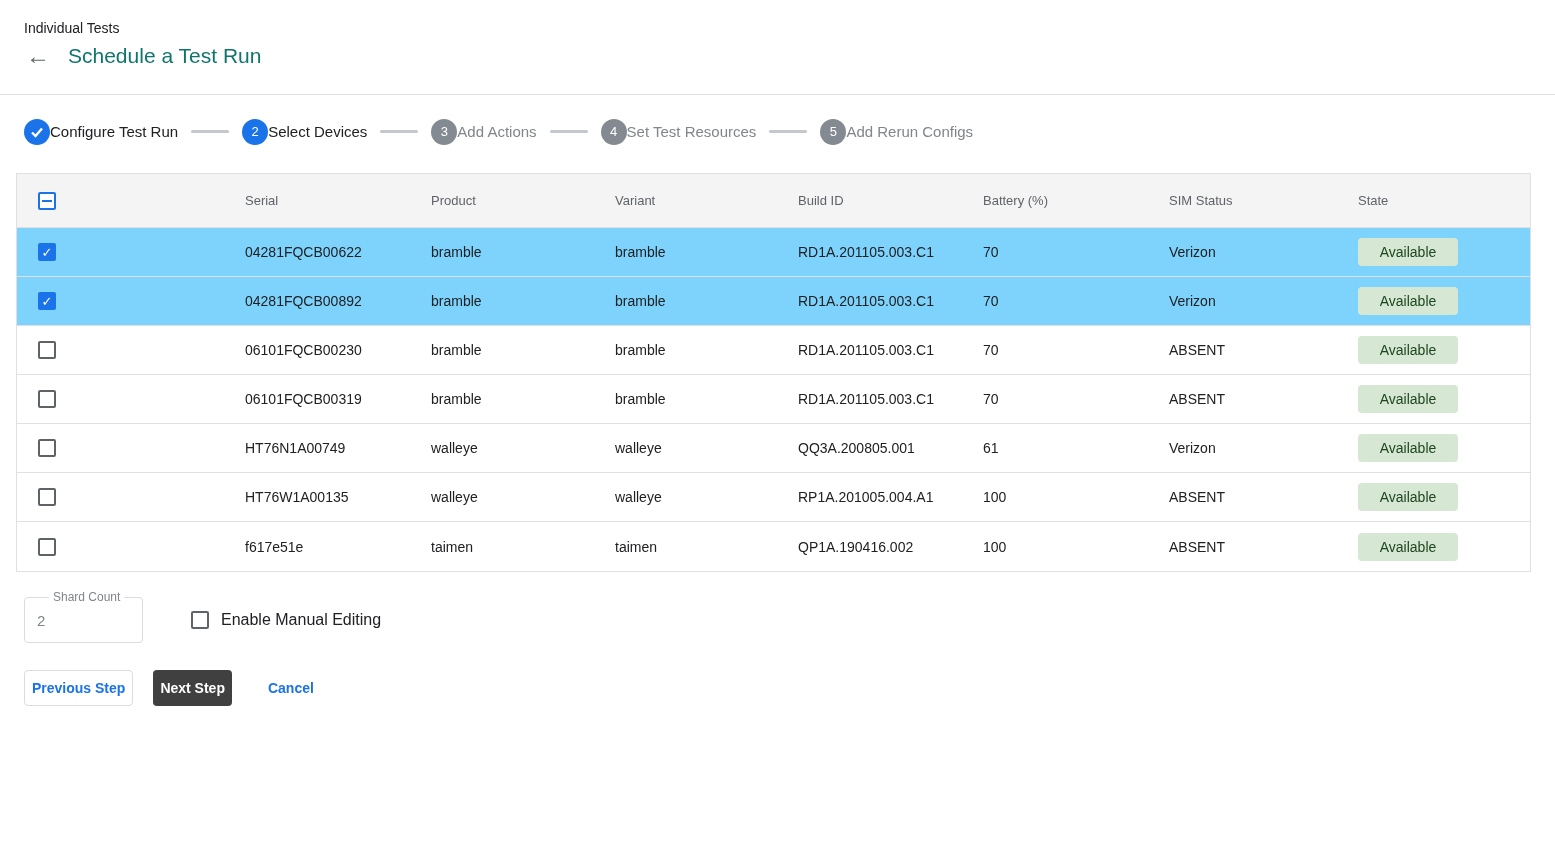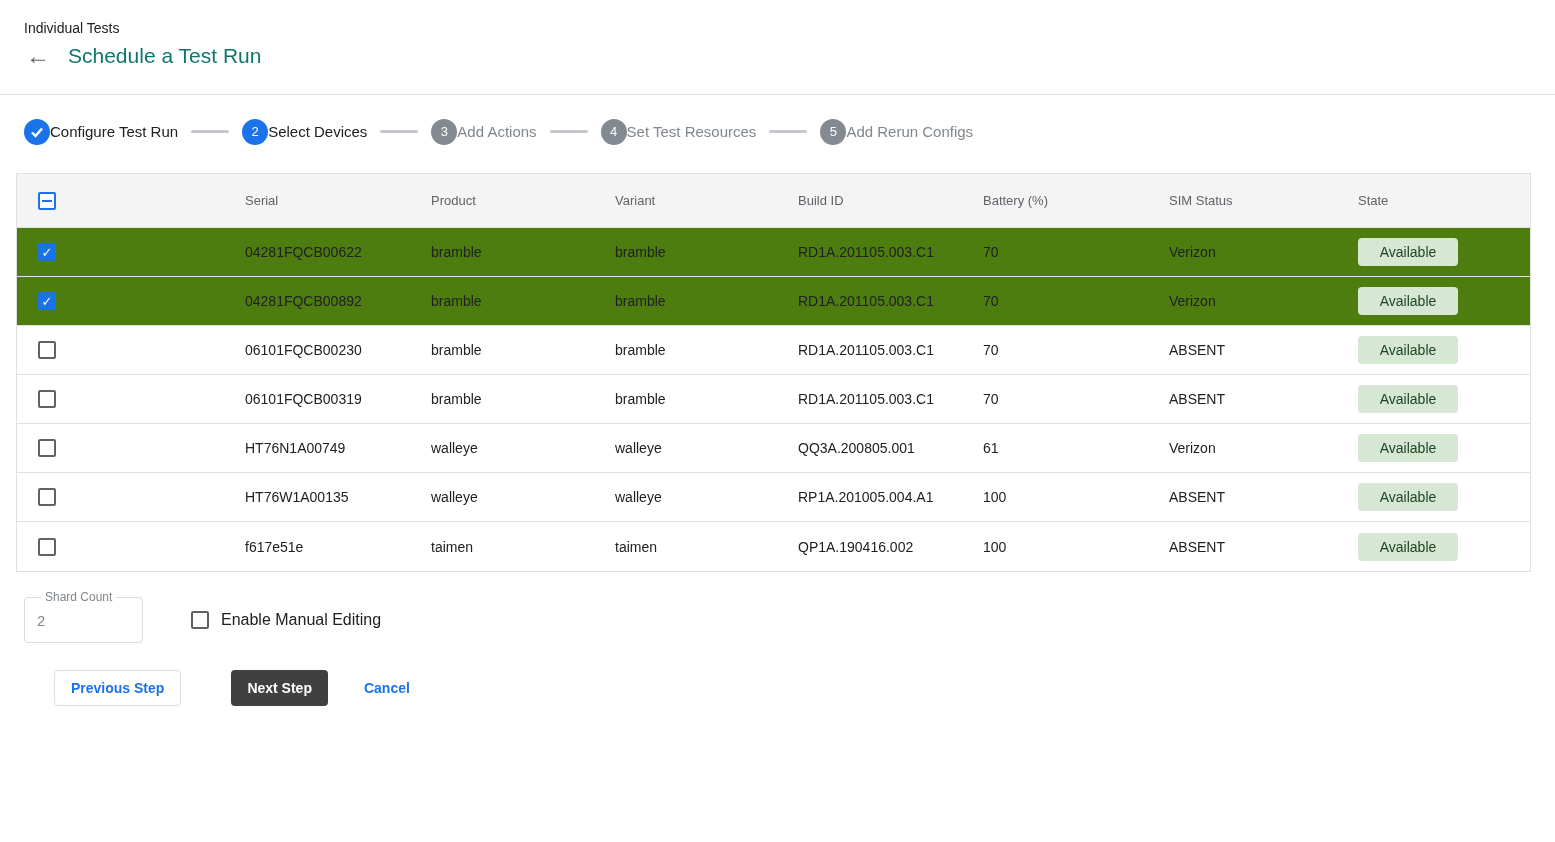--- a/index.html
+++ b/index.html
@@ -34,21 +34,21 @@
 
   
   .device-table { margin:28px 24px 0 16px; border:1px solid #e0e0e0; }
   .trow {
     display:grid;
     grid-template-columns:204px 186px 184px 183px 185px 186px 189px minmax(0,1fr);
     align-items:center; height:49px; border-bottom:1px solid #e0e0e0; background:#fff;
   }
   .trow:last-child { border-bottom:none; }
   .trow.thead { height:54px; background:#f4f4f5; }
-  .trow.selected { background:#4d7c0f; }
+  .trow.selected { background:#7dd3fc; }
   .td { padding-left:24px; font-size:14px; color:#202124; overflow:hidden; white-space:nowrap; }
   .thead .td { font-size:13px; color:#5f6368; }
   .cb-cell { padding-left:21px; }
 
   
   .checkbox {
     width:18px; height:18px; border:2px solid #5f6368; border-radius:2px;
     background:#fff; display:flex; align-items:center; justify-content:center;
     cursor:pointer; flex:none;
   }
@@ -60,30 +60,30 @@
   
   .badge {
     display:inline-block; width:100px; text-align:center;
     padding:6px 0; border-radius:4px; font-size:14px;
     background:#d6e8d4; color:#1e4620;
   }
 
   
   .form-row { display:flex; align-items:center; margin:25px 24px 0 24px; }
   .field { position:relative; border:1px solid #dadce0; border-radius:4px; height:46px; display:flex; align-items:center; padding:0 12px; background:#fff; }
-  .field-label { position:absolute; top:-8px; left:16px; background:#fff; padding:0 4px; font-size:12px; color:#80868b; white-space:nowrap; }
+  .field-label { position:absolute; top:-8px; left:24px; background:#fff; padding:0 4px; font-size:12px; color:#80868b; white-space:nowrap; }
   .field-value { font-size:15px; color:#80868b; overflow:hidden; white-space:nowrap; }
   .field.shard { width:119px; flex:none; margin-right:20px; }
   .field.spec { flex:1; padding-left:13px; }
   .manual-edit { display:flex; align-items:center; gap:12px; margin-left:28px; margin-right:12px; cursor:pointer; white-space:nowrap; }
   .manual-edit-label { font-size:16px; color:#202124; }
 
   
   .actions-row { display:flex; align-items:center; margin:27px 24px 0 24px; gap:20px; }
-  .btn { height:36px; border-radius:4px; font-size:14px; font-weight:bold; font-family:inherit; cursor:pointer; padding:0 16px;margin-left:30px; }
+  .btn { height:36px; border-radius:4px; font-size:14px; font-weight:bold; font-family:inherit; cursor:pointer; padding:0 7px; }
   .btn.outlined { background:#fff; border:1px solid #dadce0; color:#1a73e8; }
   .btn.filled { background:#404040; border:none; color:#fff; }
   .btn.text { background:transparent; border:none; color:#1a73e8; padding:0 18px; margin-left:-2px; }
 </style>
 </head>
 <body>
 
 <div class="page">
 
   <div class="topbar">

